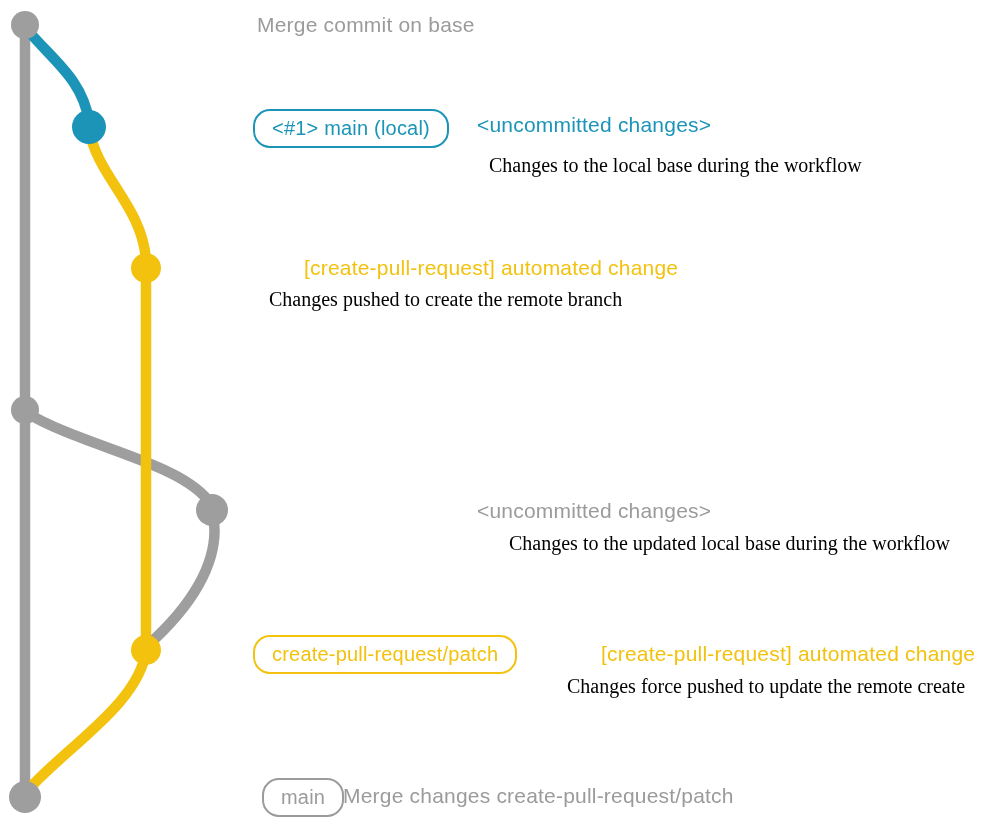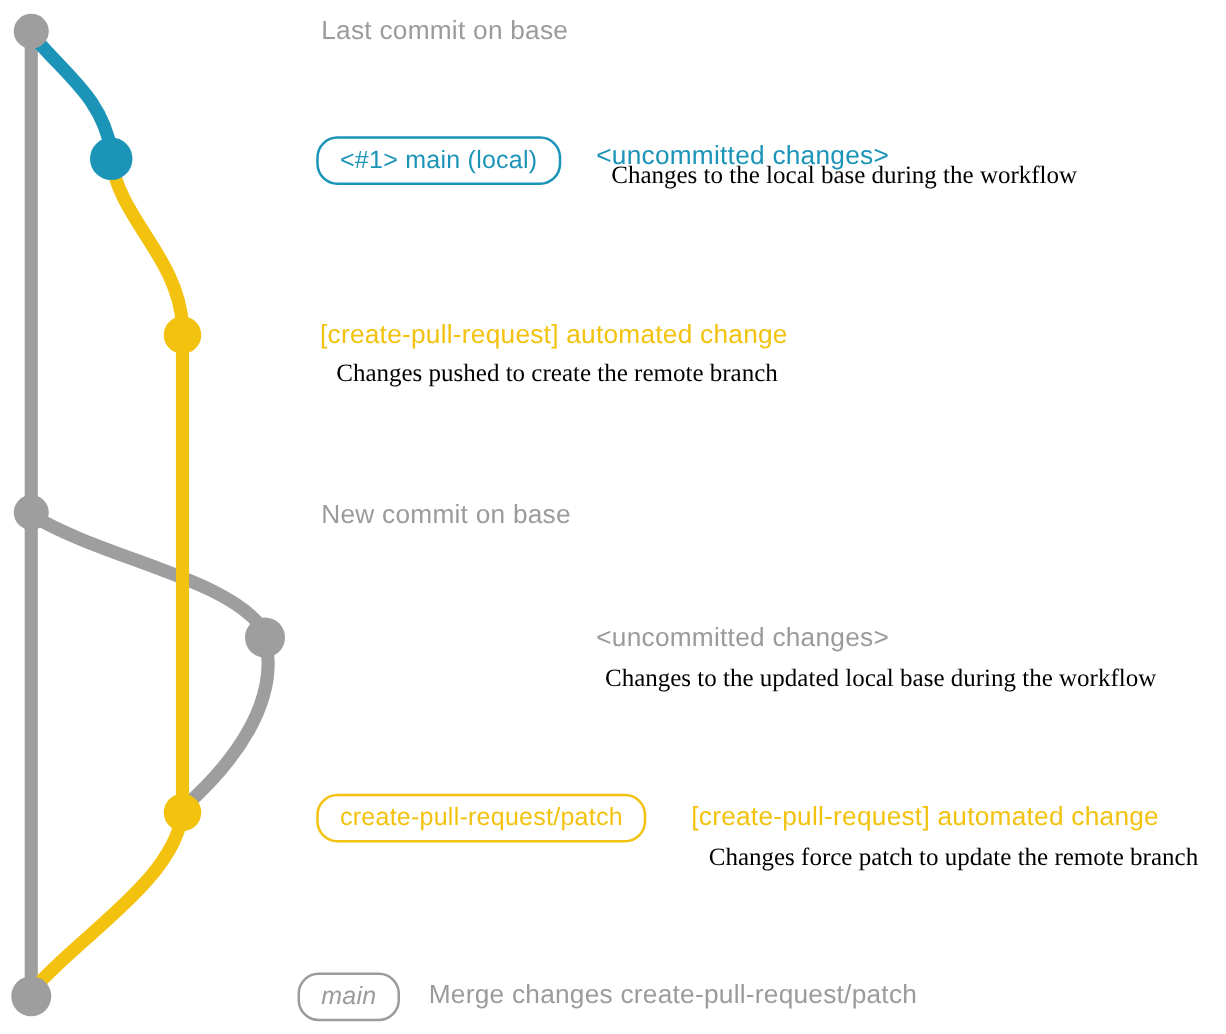--- a/index.html
+++ b/index.html
@@ -42,21 +42,21 @@
     letter-spacing: 0.2px;
   }
   .serif19 {
     font-family: "Liberation Serif", "DejaVu Serif", serif;
     font-size: 20px;
     line-height: 22px;
     color: var(--ink);
   }
   .gray-txt   { color: var(--gray-text); }
   .teal-txt   { color: var(--teal); }
-  .yellow-txt { color: var(--yellow); }
+  .yellow-txt { color: var(--yellow); margin-left: 48px; }
 
   .badge {
     display: inline-block;
     box-sizing: border-box;
     border: 2px solid;
     border-radius: 17px;
     padding: 5px 17px 6px 17px;
     font-size: 20px;
     line-height: 24px;
     letter-spacing: 0.2px;
@@ -89,40 +89,39 @@
 
     <circle class="dot gray" cx="25" cy="25" r="14"></circle>
     <circle class="dot teal" cx="89" cy="127" r="17"></circle>
     <circle class="dot yellow" cx="146" cy="268" r="15"></circle>
     <circle class="dot gray" cx="25" cy="410" r="14"></circle>
     <circle class="dot gray" cx="212" cy="510" r="16"></circle>
     <circle class="dot yellow" cx="146" cy="650" r="15"></circle>
     <circle class="dot gray" cx="25" cy="797" r="16"></circle>
   </svg>
 
-  <div class="ann sans21 gray-txt" style="left:257px; top:13px;">Last commit on base</div>
+  <div class="ann sans21 gray-txt" style="left:257px; top:13px;">Merge commit on base</div>
 
   <div class="ann" style="left:253px; top:109px;">
     <span class="badge teal">&lt;#1&gt; main (local)</span>
   </div>
   <div class="ann sans21 teal-txt" style="left:477px; top:113px;">&lt;uncommitted changes&gt;</div>
-  <div class="ann serif19" style="left:489px; top:129px;">Changes to the local base during the workflow</div>
+  <div class="ann serif19" style="left:489px; top:154px;">Changes to the local base during the workflow</div>
 
   <div class="ann sans21 yellow-txt" style="left:256px; top:256px;">[create-pull-request] automated change</div>
   <div class="ann serif19" style="left:269px; top:288px;text-align:right;">Changes pushed to create the remote branch</div>
 
-  <div class="ann sans21 gray-txt" style="left:257px; top:400px;">New commit on base</div>
 
   <div class="ann sans21 gray-txt" style="left:477px; top:499px;">&lt;uncommitted changes&gt;</div>
-  <div class="ann serif19" style="left:484px; top:532px;">Changes to the updated local base during the workflow</div>
+  <div class="ann serif19" style="left:509px; top:532px;">Changes to the updated local base during the workflow</div>
 
   <div class="ann" style="left:253px; top:635px;text-align:right;">
     <span class="badge yellow">create-pull-request/patch</span>
   </div>
   <div class="ann sans21 yellow-txt" style="left:553px; top:642px;">[create-pull-request] automated change</div>
-  <div class="ann serif19" style="left:567px; top:675px;">Changes force patch to update the remote branch</div>
+  <div class="ann serif19" style="left:567px; top:675px;">Changes force pushed to update the remote create</div>
 
-  <div class="ann" style="left:238px; top:778px;font-style:italic;">
+  <div class="ann" style="left:262px; top:778px;">
     <span class="badge gray">main</span>
   </div>
   <div class="ann sans21 gray-txt" style="left:343px; top:784px;">Merge changes create-pull-request/patch</div>
 
 </div>
 
 </body></html>

